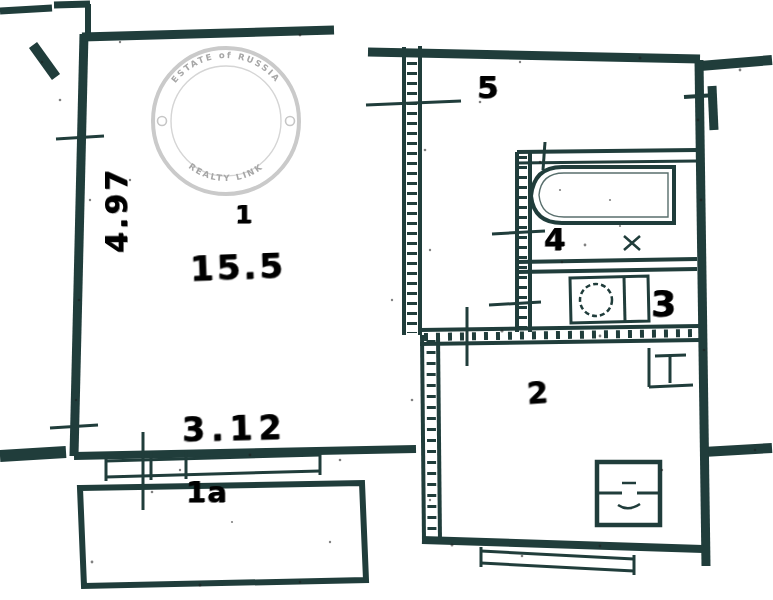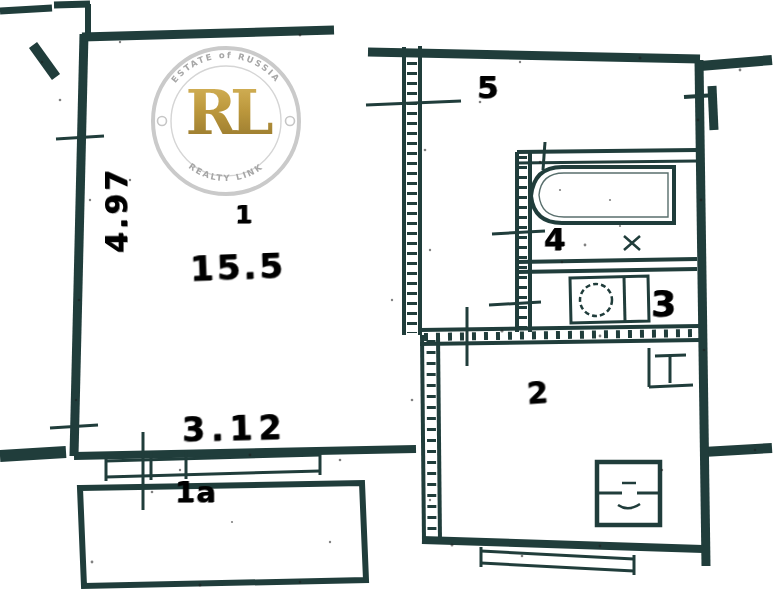--- a/index.html
+++ b/index.html
@@ -23,21 +23,21 @@
     line-height:1;
   }
   .dim-v{
     left:62px;top:195px;width:110px;
     text-align:center;font-size:30px;letter-spacing:3px;
     transform:rotate(-90deg);
   }
   .dim-h{left:182px;top:412px;font-size:33px;letter-spacing:6px;transform:rotate(-1.5deg);}
   .area-1{left:190px;top:250px;font-size:34px;letter-spacing:3px;transform:rotate(-2deg);}
   .no-1{left:235px;top:202px;font-size:25px;}
-  .no-1a{left:175px;top:478px;font-size:29px;letter-spacing:1px;}
+  .no-1a{left:186px;top:478px;font-size:29px;letter-spacing:1px;}
   .no-2{left:527px;top:378px;font-size:30px;transform:rotate(-4deg);}
   .no-3{left:651px;top:286px;font-size:36px;}
   .no-4{left:544px;top:224px;font-size:31px;}
   .no-5{left:477px;top:72px;font-size:31px;}
 
   
   .watermark{
     position:absolute;left:147px;top:42px;width:158px;height:158px;
     opacity:.93;
   }
@@ -236,21 +236,20 @@
         <path id="wm-arc-top" d="M 16,79 A 63,63 0 0 1 142,79"></path>
         <path id="wm-arc-bottom" d="M 19,79 A 60,60 0 0 0 139,79"></path>
       </defs>
       <text class="arc-text">
         <textPath href="#wm-arc-top" startOffset="50%" text-anchor="middle">ESTATE of RUSSIA</textPath>
       </text>
       <text class="arc-text">
         <textPath href="#wm-arc-bottom" startOffset="50%" text-anchor="middle">REALTY LINK</textPath>
       </text>
     </svg>
-    <div class="rl">RL</div>
   </div>
 
   <div class="num dim-v">4.97</div>
   <div class="num area-1">15.5</div>
   <div class="num no-1">1</div>
   <div class="num dim-h">3.12</div>
   <div class="num no-1a">1a</div>
   <div class="num no-2">2</div>
   <div class="num no-3">3</div>
   <div class="num no-4">4</div>

